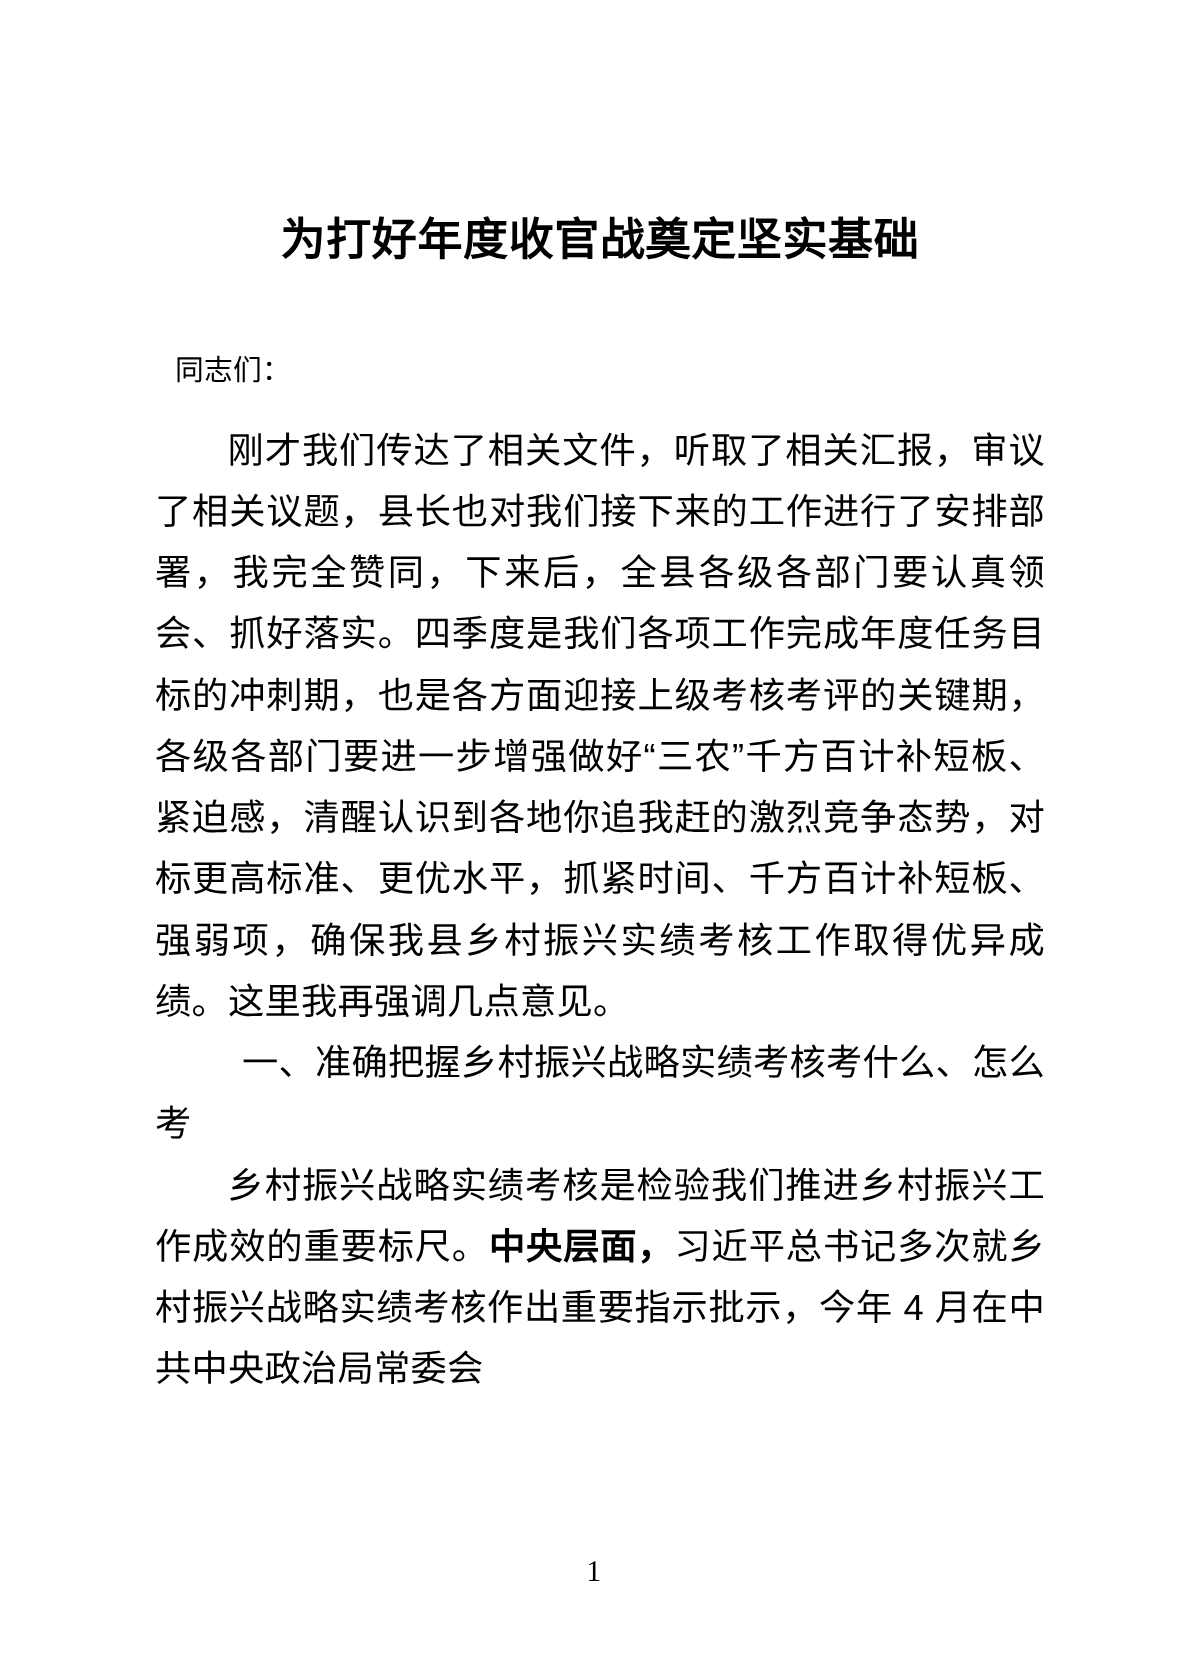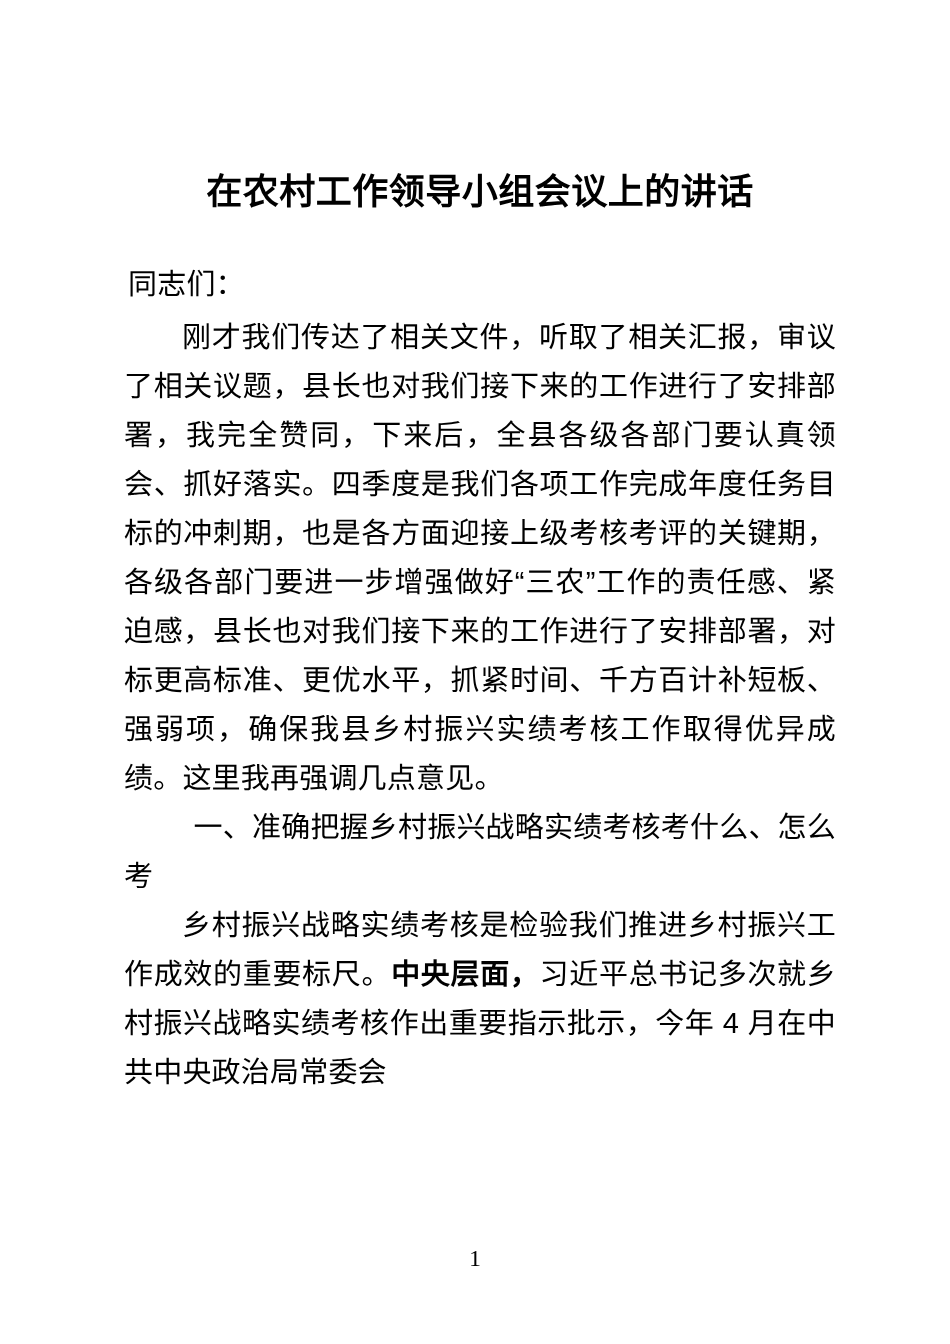--- a/index.html
+++ b/index.html
@@ -29,23 +29,23 @@
     font-size: 36px;
     font-weight: 700;
     line-height: 48px;
     text-align: center;
     letter-spacing: 0.5px;
     margin: 0;
     padding-top: 168px;
     white-space: nowrap;
   }
   .salutation {
-    font-size: 29px;
+    font-size: 23px;
     line-height: 49px;
-    margin: 4px;
+    margin: 16px;
     padding-top: 40px;
     letter-spacing: 0.2px;
   }
   .para {
     font-size: 29px;
     line-height: 49px;
     margin: 0;
     text-align: justify;
     text-align-last: left;
     text-justify: inter-ideograph;
@@ -72,26 +72,26 @@
   }
   .page-number span { display: inline-block; }
 </style>
 </head>
 <body>
 
 <div class="page">
 
   <div class="doc-body">
 
-    <h1 class="doc-title">在农村工作领导小组会议上的讲话</h1>
+    <h1 class="doc-title">为打好年度收官战奠定坚实基础</h1>
 
     <p class="salutation">同志们：</p>
 
 
-    <p class="para">刚才我们传达了相关文件，听取了相关汇报，审议了相关议题，县长也对我们接下来的工作进行了安排部署，我完全赞同，下来后，全县各级各部门要认真领会、抓好落实。四季度是我们各项工作完成年度任务目标的冲刺期，也是各方面迎接上级考核考评的关键期，各级各部门要进一步增强做好“三农”工作的责任感、紧迫感，县长也对我们接下来的工作进行了安排部署，对标更高标准、更优水平，抓紧时间、千方百计补短板、强弱项，确保我县乡村振兴实绩考核工作取得优异成绩。这里我再强调几点意见。</p>
+    <p class="para">刚才我们传达了相关文件，听取了相关汇报，审议了相关议题，县长也对我们接下来的工作进行了安排部署，我完全赞同，下来后，全县各级各部门要认真领会、抓好落实。四季度是我们各项工作完成年度任务目标的冲刺期，也是各方面迎接上级考核考评的关键期，各级各部门要进一步增强做好“三农”千方百计补短板、紧迫感，清醒认识到各地你追我赶的激烈竞争态势，对标更高标准、更优水平，抓紧时间、千方百计补短板、强弱项，确保我县乡村振兴实绩考核工作取得优异成绩。这里我再强调几点意见。</p>
 
     <p class="para heading-para">一、准确把握乡村振兴战略实绩考核考什么、怎么考</p>
 
     <p class="para"><span>乡村振兴战略实绩考核是检验我们推进乡村振兴工作成效的重要标尺。</span><b>中央层面，</b><span>习近平总书记多次就乡村振兴战略实绩考核作出重要指示批示，今年 4 月在中共中央政治局常委会</span></p>
 
   </div>
 
   <div class="page-number">
     <span>1</span>
   </div>

